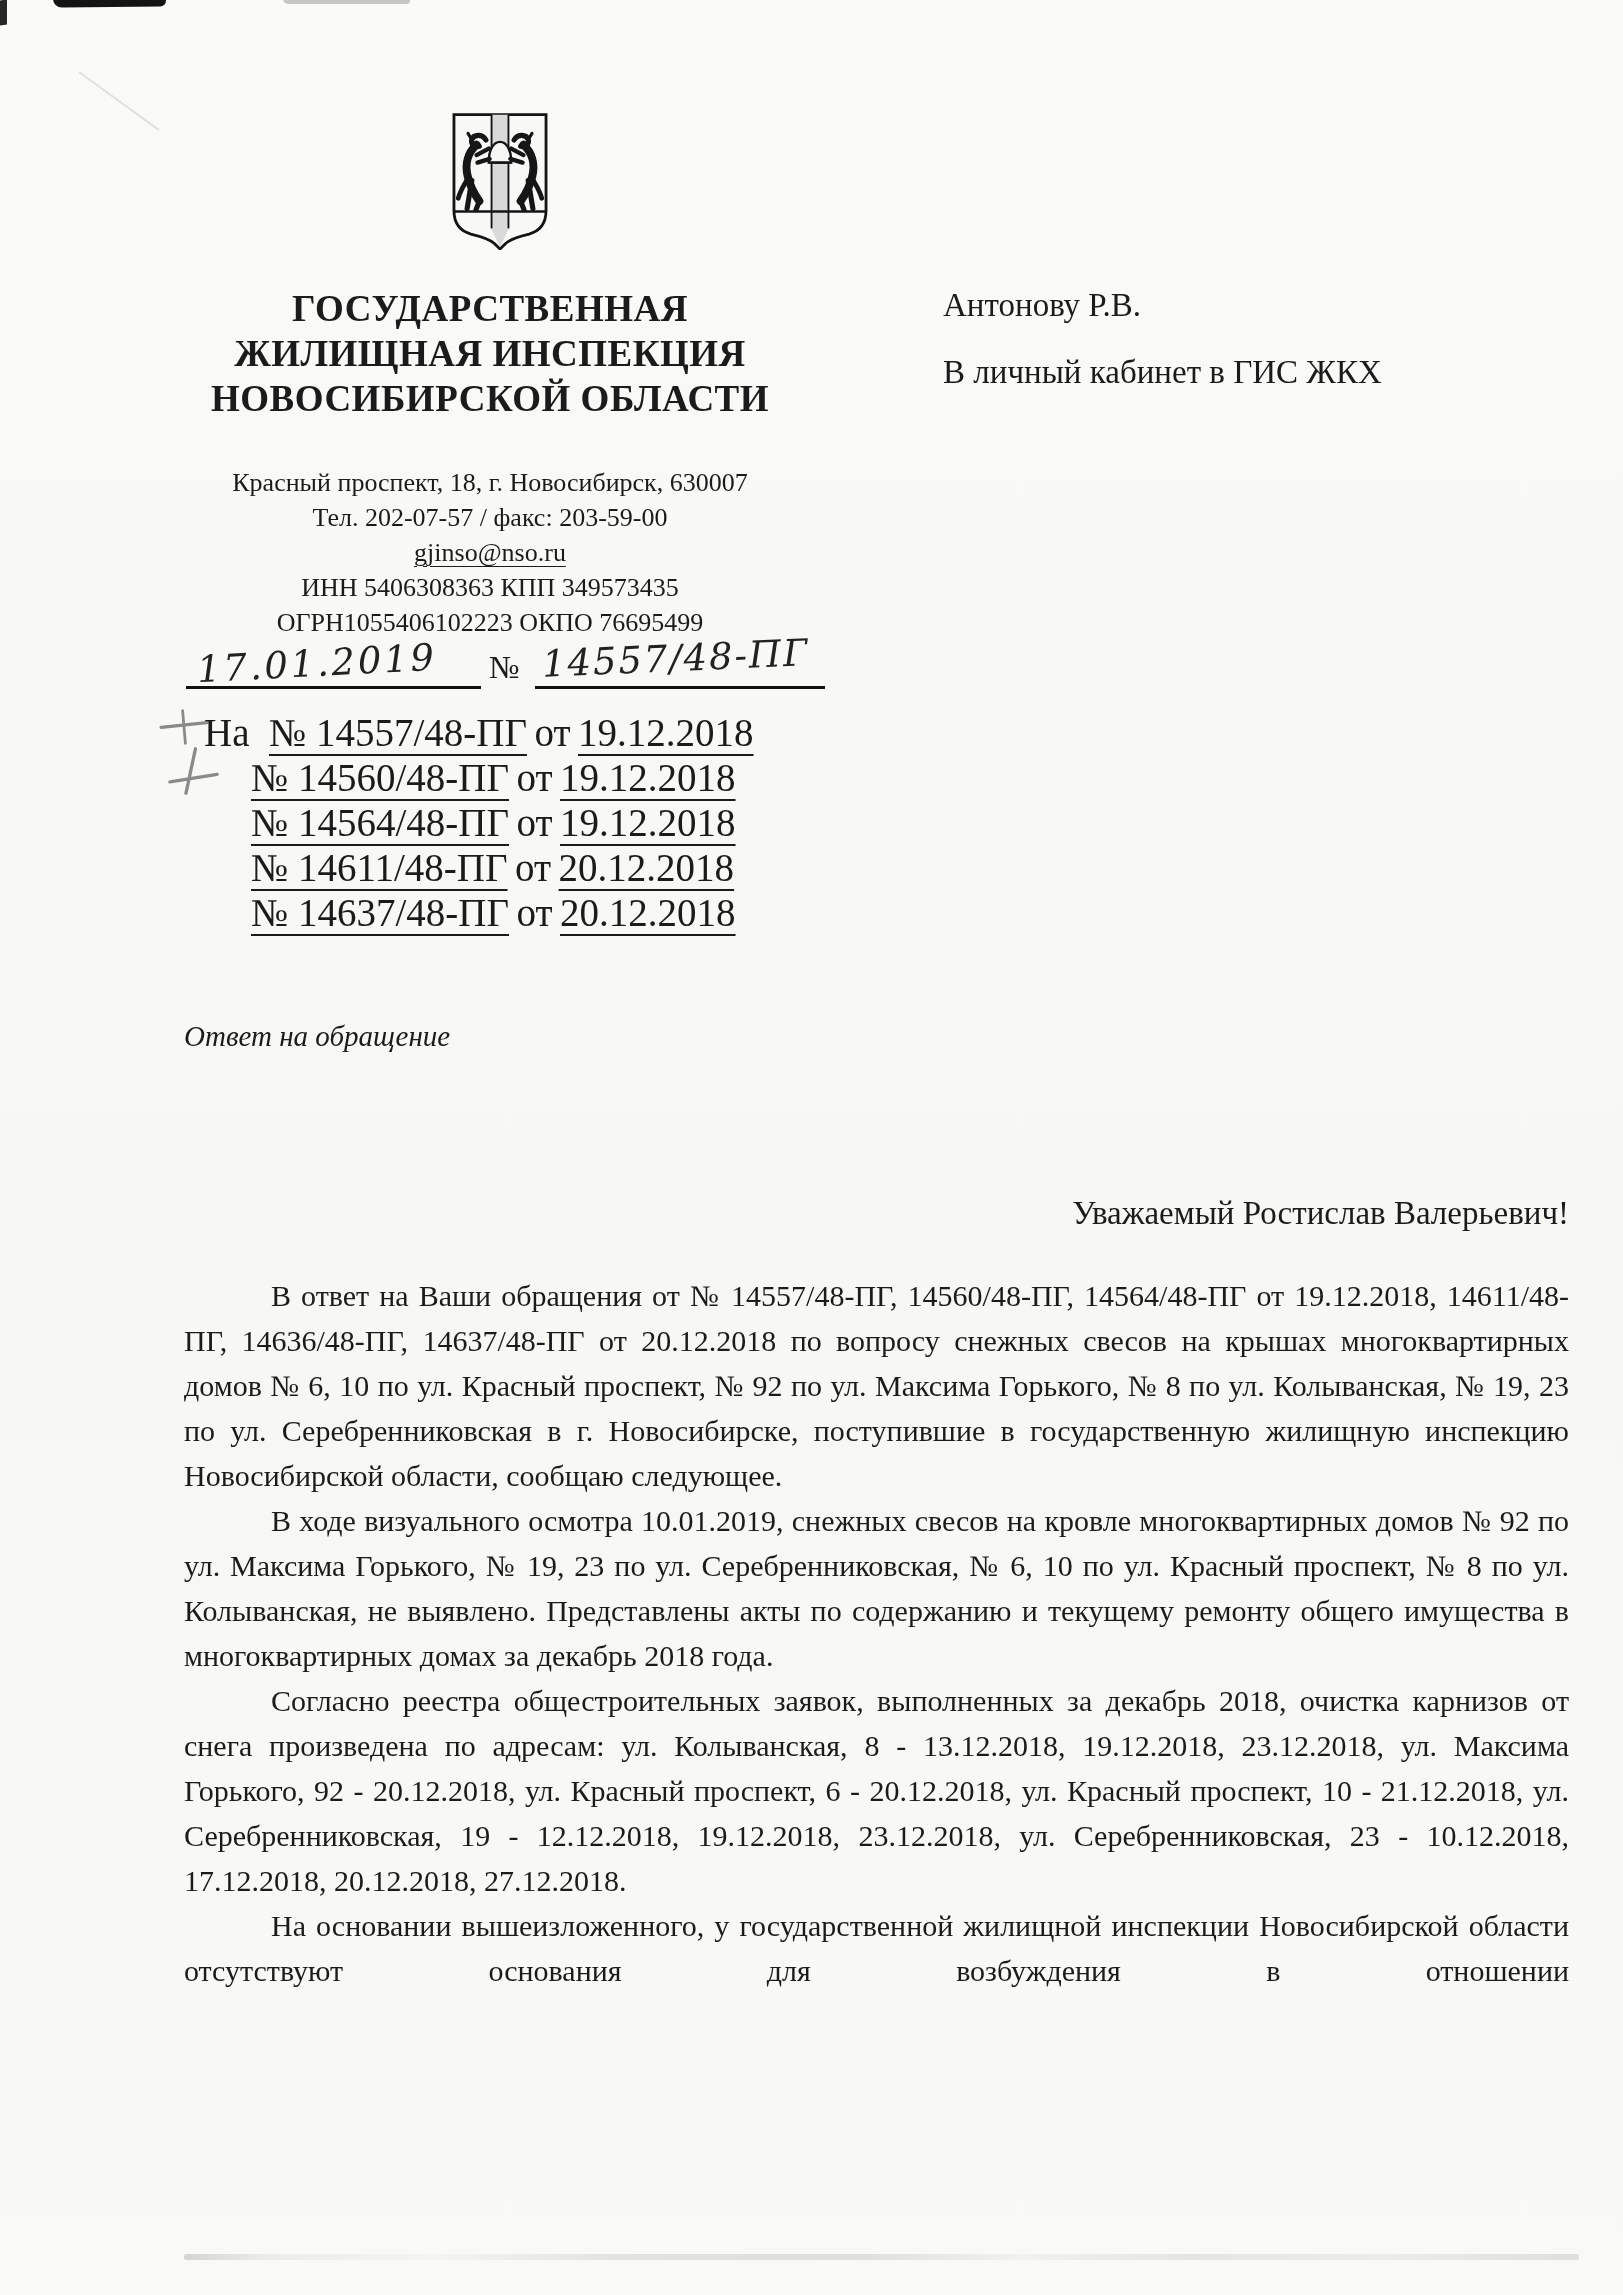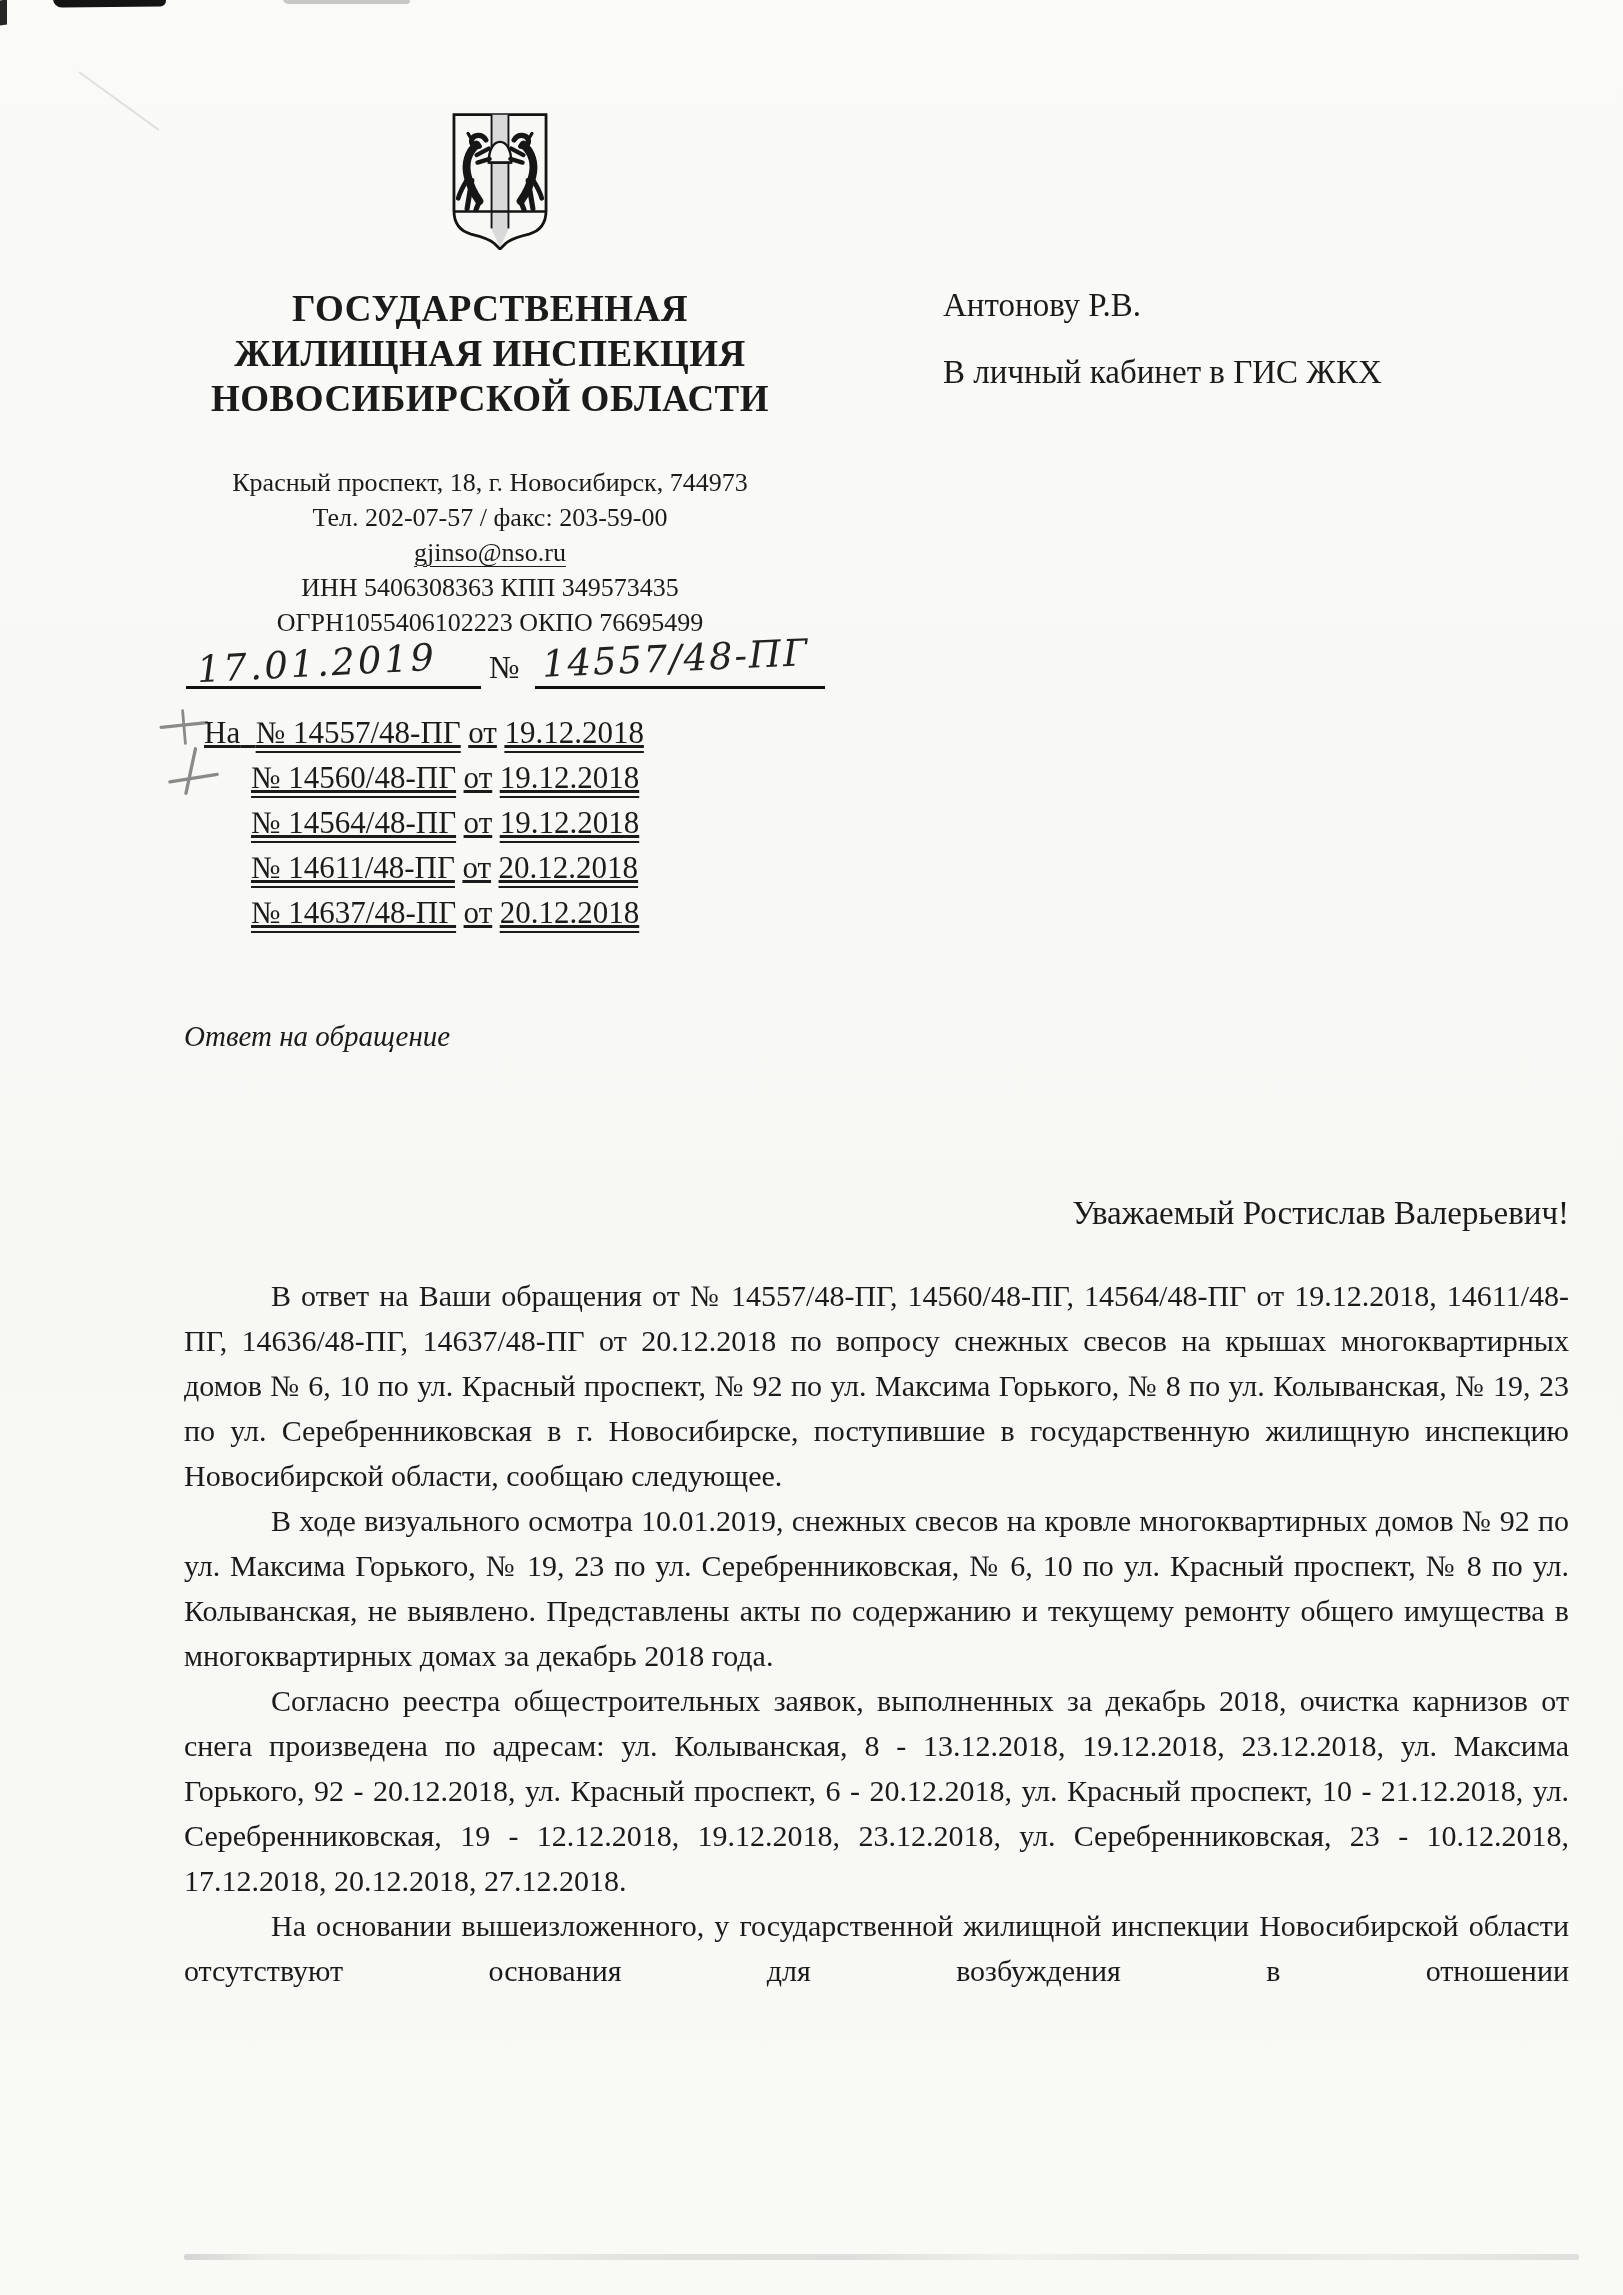--- a/index.html
+++ b/index.html
@@ -38,21 +38,21 @@
   
   .hand{font-style:italic;font-family:"DejaVu Serif","Liberation Serif",serif;color:#222;}
   .hand-date{position:absolute;left:197px;top:642px;font-size:37px;transform:rotate(-3deg);letter-spacing:2.8px;}
   .date-underline{position:absolute;left:186px;top:686px;width:295px;height:2.8px;background:#111;}
   .num-sign{position:absolute;left:489px;top:649px;font-size:32px;}
   .hand-number{position:absolute;left:542px;top:637px;font-size:37px;transform:rotate(-2.5deg);letter-spacing:1.9px;}
   .num-underline{position:absolute;left:535px;top:686px;width:290px;height:2.8px;background:#111;}
   
   .plus-mark{position:absolute;}
   
-  .refs{position:absolute;left:204px;top:710px;font-size:31px;line-height:45px;text-decoration:underline;}
+  .refs{position:absolute;left:204px;top:710px;font-size:39px;line-height:45px;}
   .ref-row{white-space:nowrap;}
   .ref-row .indent{display:inline-block;width:47px;}
   .u{text-decoration:underline;text-decoration-thickness:2.4px;text-underline-offset:7.5px;}
   .mid{margin:0 7.5px;}
   
   .subject{position:absolute;left:184px;top:1020px;font-size:29px;font-style:italic;}
   .salutation{position:absolute;left:184px;top:1195px;width:1385px;text-align:right;font-size:33px;}
   .body-text{position:absolute;left:184px;top:1273px;width:1385px;font-size:30px;line-height:45px;text-align:justify;}
   .body-text p{margin:0;text-indent:87px;}
   .body-text p.force-just{text-align-last:justify;font-family:Liberation Serif, serif;}
@@ -109,21 +109,21 @@
   <div class="org-name">
     <div>ГОСУДАРСТВЕННАЯ</div>
     <div>ЖИЛИЩНАЯ ИНСПЕКЦИЯ</div>
     <div>НОВОСИБИРСКОЙ ОБЛАСТИ</div>
   </div>
 
   <div class="recipient-name">Антонову Р.В.</div>
   <div class="recipient-delivery">В личный кабинет в ГИС ЖКХ</div>
 
   <div class="addr-block">
-    <div>Красный проспект, 18, г. Новосибирск, 744973</div>
+    <div>Красный проспект, 18, г. Новосибирск, 630007</div>
     <div>Тел. 202-07-57 / факс: 203-59-00</div>
     <div><span class="addr-email">gjinso@nso.ru</span></div>
     <div>ИНН 5406308363  КПП 349573435</div>
     <div>ОГРН1055406102223 ОКПО 76695499</div>
   </div>
 
   <div class="hand hand-date">17.01.2019</div>
   <div class="date-underline"></div>
   <div class="num-sign">№</div>
   <div class="hand hand-number">14557/48-ПГ</div>

